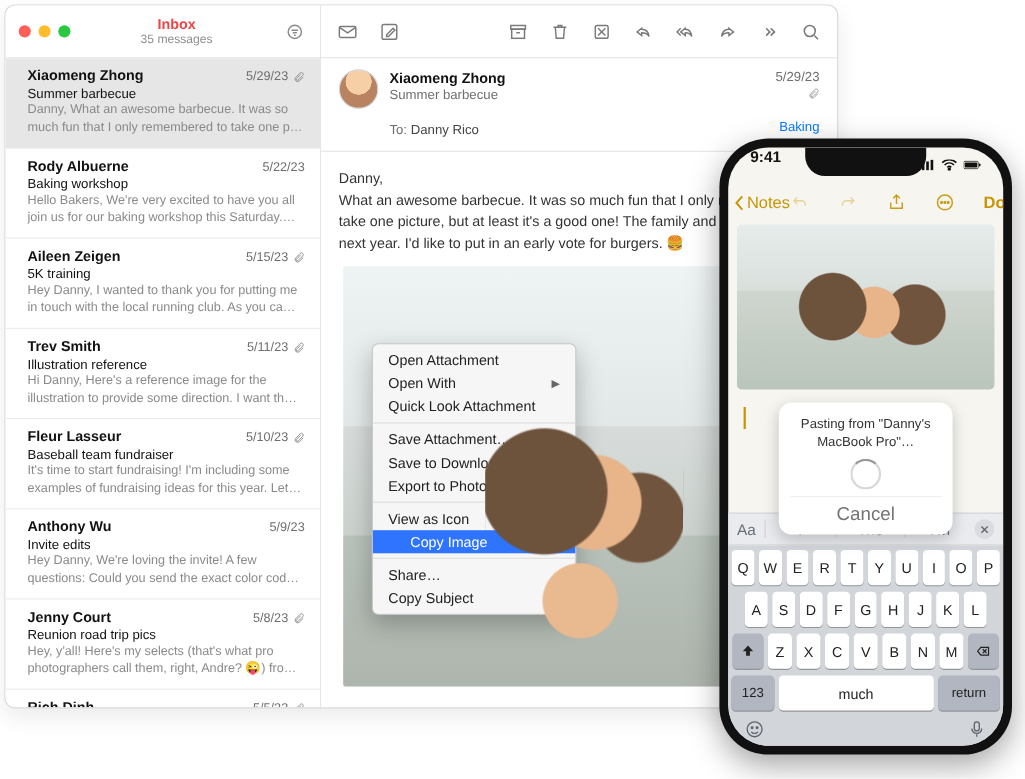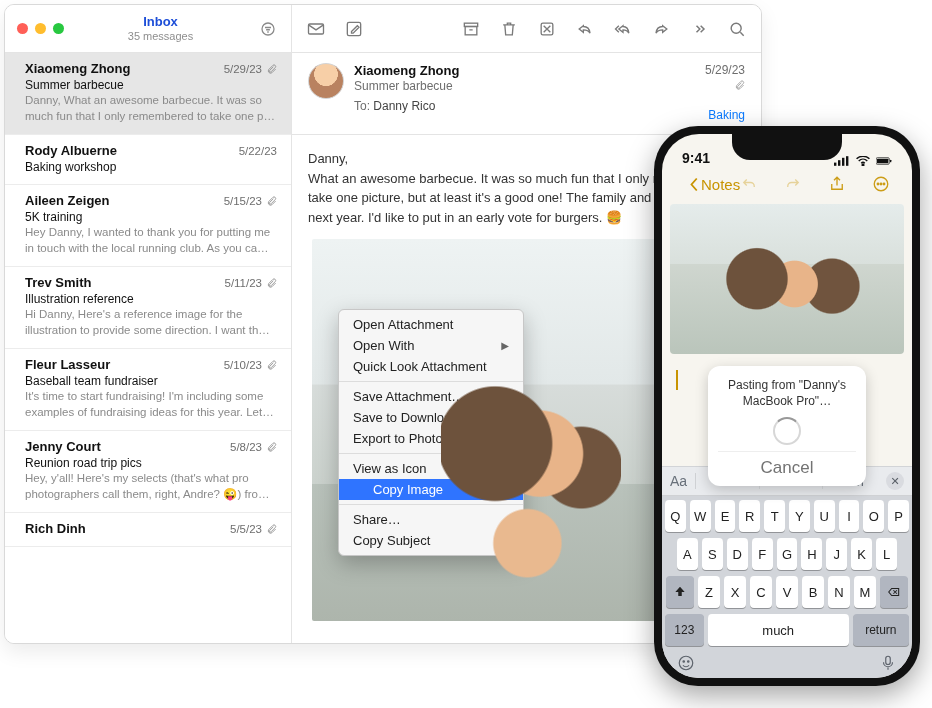--- a/index.html
+++ b/index.html
@@ -20,21 +20,21 @@
     display:flex; flex-direction:column;
   }
   .titlebar {
     height:48px; display:flex; align-items:center; padding:0 12px; gap:8px;
     border-bottom:1px solid #e4e4e4;
   }
   .traffic { display:flex; gap:7px; }
   .dot { width:11px; height:11px; border-radius:50%; }
   .dot.red{background:#ff5f57}.dot.yellow{background:#ffbd2e}.dot.green{background:#28c840}
   .title-col { flex:1; text-align:center; display:flex; flex-direction:column; line-height:1.1;}
-  .title-col .title { font-size:13px; font-weight:600; color:#1d4ed8;}
+  .title-col .title { font-size:13px; font-weight:600; color:#ef4444;}
   .title-col .sub { font-size:11px; color:#8e8e8e;}
   .filter-icon { width:22px; height:22px; color:#8a8a8a; display:flex;align-items:center;justify-content:center;}
   .msg-list { flex:1; overflow:hidden; }
   .msg {
     padding:8px 14px 10px 20px; border-bottom:1px solid #ececec; font-size:12px; position:relative;
   }
   .msg.selected { background:#e6e6e6; }
   .msg .line1 { display:flex; justify-content:space-between; align-items:baseline;}
   .msg .from { font-size:13px; font-weight:600; color:#111;}
   .msg .date { font-size:11.5px; color:#6e6e6e; display:flex; align-items:center; gap:4px;}
@@ -53,21 +53,21 @@
   .msg-header {
     padding:10px 16px 12px; border-bottom:1px solid #e4e4e4; display:flex; gap:10px;
   }
   .avatar {
     width:36px;height:36px;border-radius:50%;background:radial-gradient(circle at 50% 30%,#f7cfa7 40%,#b98260 41%);
     border:1px solid #d3d3d3;
   }
   .hdr-main{ flex:1; }
   .hdr-main .from{ font-size:13px; font-weight:700; color:#111;}
   .hdr-main .subj{ font-size:12px; color:#6e6e6e; margin-top:1px;}
-  .to-row{ font-size:12px; color:#6e6e6e; margin-top:6px;}
+  .to-row{ font-size:12px; color:#6e6e6e; margin-top:18px;}
   .hdr-right{ text-align:right; font-size:12px; color:#6e6e6e;}
   .details{color:#0a7aff; display:block; margin-top:14px; font-size:12px; cursor:pointer;}
   .msg-body { padding:14px 16px 12px; font-size:13px; line-height:1.5; color:#333;}
   .greet{}
   .photo-area {
     margin:0 20px 16px; height:382px; border-radius:2px; position:relative;
     background:
       linear-gradient(180deg,#eef3f3 0%,#e2e8e8 38%,#d7dcda 38.2%,#cbd2cd 64%,#b9c2bb 64.2%,#adb5ac 100%);
     overflow:hidden;
   }
@@ -95,26 +95,26 @@
     background:#111; border-radius:44px; padding:8px;
     box-shadow:0 10px 28px rgba(0,0,0,.35);
   }
   .screen{
     width:100%; height:100%; background:#f7f5ef; border-radius:37px; overflow:hidden; position:relative;
   }
   .notch{
     position:absolute; top:0; left:50%; transform:translateX(-50%);
     width:110px; height:26px; background:#111; border-radius:0 0 18px 18px; z-index:5;
   }
-  .status-bar{ height:34px; display:flex; justify-content:space-between; align-items:flex-end;
+  .status-bar{ height:34px; display:flex; justify-content:space-between; 
     padding:0 20px 2px; font-size:14px; font-weight:600; color:#111; position:relative; z-index:2;}
   .sb-right{ display:flex; gap:5px; align-items:center;}
   .bars,.wifi,.batt{ width:16px;height:10px; }
   .nav-bar{ height:32px; display:flex; justify-content:space-between; align-items:center;
-    padding:0 28px; color:#c89400; font-size:15px;}
+    padding:0 6px; color:#c89400; font-size:15px;}
   .nav-left{display:flex;align-items:center; gap:2px;}
   .nav-right{display:flex;align-items:center; gap:26px;}
   .nav-ico{ width:18px;height:18px; color:#c89400; opacity:.9;}
   .nav-ico.dim{opacity:.35}
   .note-img{
     margin:4px 8px 0; height:150px; border-radius:4px;
     background:linear-gradient(180deg,#e5eceb 0%,#d9e0dc 40%,#cfd6cf 40.2%,#bac5bb 100%);
     position:relative;
   }
   .note-img::after{
@@ -194,20 +194,21 @@
           </div>
           <div class="subj">Summer barbecue</div>
           <div class="preview">Danny, What an awesome barbecue. It was so much fun that I only remembered to take one p…</div>
         </div>
         <div class="msg">
           <div class="line1">
             <span class="from">Rody Albuerne</span>
             <span class="date">5/22/23</span>
           </div>
           <div class="subj">Baking workshop</div>
+          <div class="preview">Hello Bakers, We're very excited to have you all join us for our baking workshop this Saturday.…</div>
         </div>
         <div class="msg">
           <div class="line1">
             <span class="from">Aileen Zeigen</span>
             <span class="date">5/15/23<svg class="clip" viewBox="0 0 24 24" fill="none" stroke="#8a8a8a" stroke-width="1.8">
                 <path d="M21 11l-8 8a5 5 0 01-7-7l9-9a3.5 3.5 0 015 5l-9 9a2 2 0 01-3-3l8-8"></path>
               </svg></span>
           </div>
           <div class="subj">5K training</div>
           <div class="preview">Hey Danny, I wanted to thank you for putting me in touch with the local running club. As you ca…</div>
@@ -224,20 +225,28 @@
         </div>
         <div class="msg">
           <div class="line1">
             <span class="from">Fleur Lasseur</span>
             <span class="date">5/10/23<svg class="clip" viewBox="0 0 24 24" fill="none" stroke="#8a8a8a" stroke-width="1.8">
                 <path d="M21 11l-8 8a5 5 0 01-7-7l9-9a3.5 3.5 0 015 5l-9 9a2 2 0 01-3-3l8-8"></path>
               </svg></span>
           </div>
           <div class="subj">Baseball team fundraiser</div>
           <div class="preview">It's time to start fundraising! I'm including some examples of fundraising ideas for this year. Let…</div>
+        </div>
+        <div class="msg">
+          <div class="line1">
+            <span class="from">Anthony Wu</span>
+            <span class="date">5/9/23</span>
+          </div>
+          <div class="subj">Invite edits</div>
+          <div class="preview">Hey Danny, We're loving the invite! A few questions: Could you send the exact color cod…</div>
         </div>
         <div class="msg">
           <div class="line1">
             <span class="from">Jenny Court</span>
             <span class="date">5/8/23<svg class="clip" viewBox="0 0 24 24" fill="none" stroke="#8a8a8a" stroke-width="1.8">
                 <path d="M21 11l-8 8a5 5 0 01-7-7l9-9a3.5 3.5 0 015 5l-9 9a2 2 0 01-3-3l8-8"></path>
               </svg></span>
           </div>
           <div class="subj">Reunion road trip pics</div>
           <div class="preview">Hey, y'all! Here's my selects (that's what pro photographers call them, right, Andre? 😜) fro…</div>

